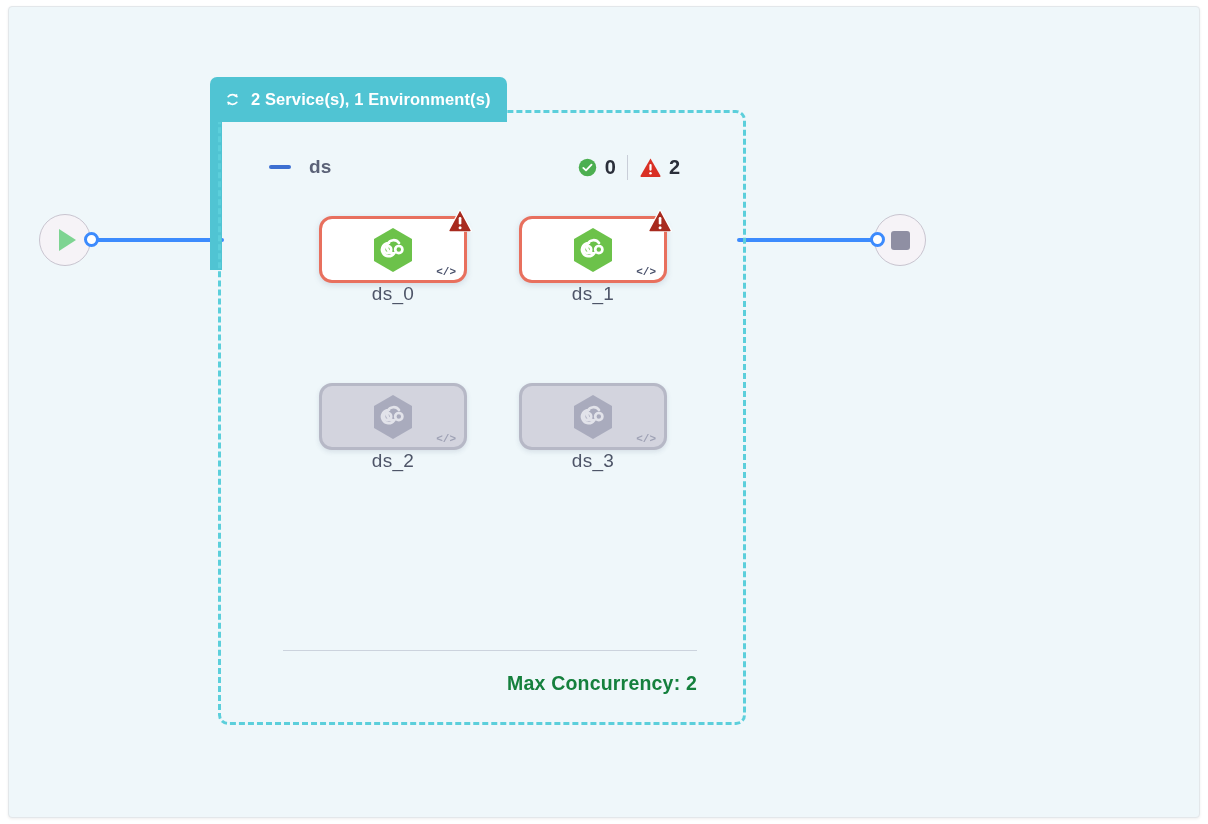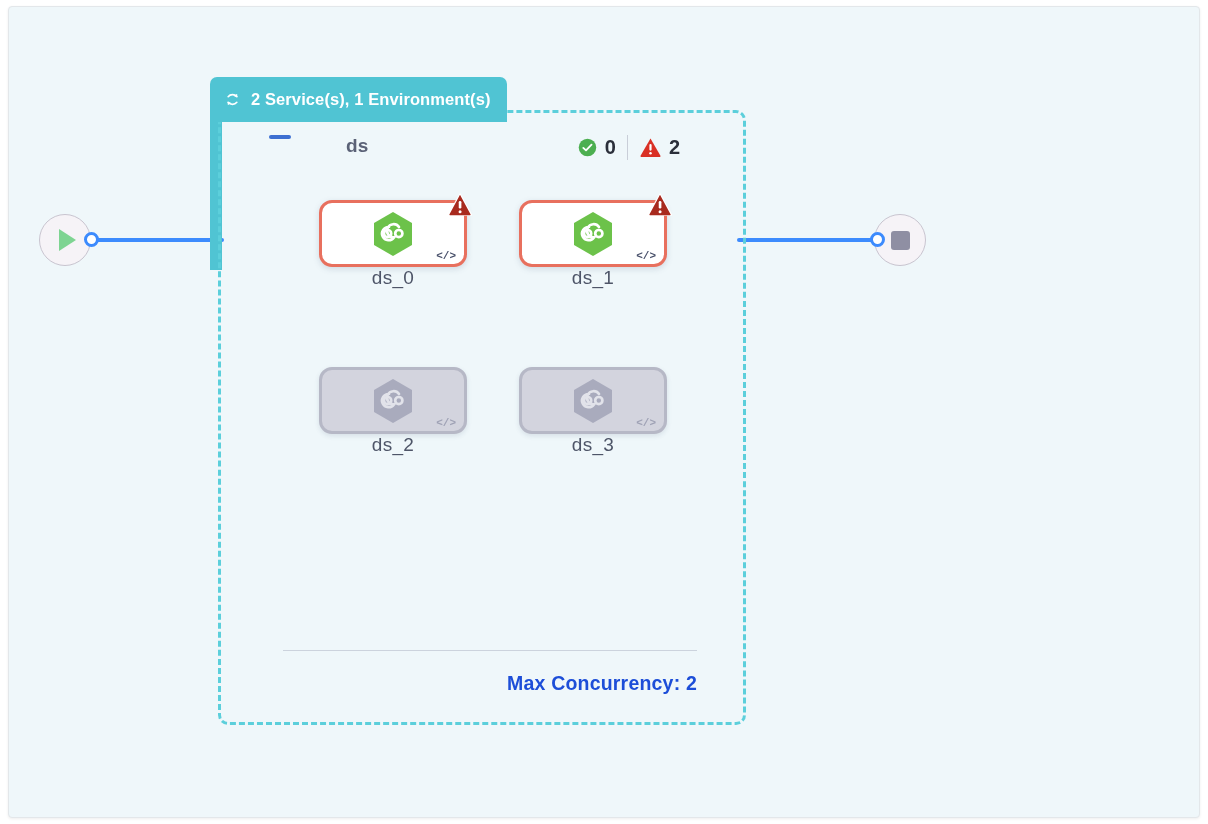--- a/index.html
+++ b/index.html
@@ -125,24 +125,23 @@
     left: 212px;
     top: 106px;
     width: 522px;
     height: 609px;
     padding: 22px 28px 0 48px;
   }
 
   
   .svc-header {
     display: flex;
-    align-items: flex-start;
+    align-items: center;
     height: 32px;
-    margin-top: 0;
-    gap: 37px;
+    margin-top: 16px;
   }
   .collapse-btn {
     width: 26px;
     display: flex;
     align-items: center;
     margin-right: 14px;
   }
   .minus-bar {
     width: 22px;
     height: 4px;
@@ -243,21 +242,21 @@
   }
   .footer-rule {
     height: 1px;
     background: #ccd3dd;
     margin-bottom: 21px;
   }
   .footer-text {
     text-align: right;
     font-size: 19.5px;
     font-weight: 700;
-    color: #1d4ed8;
+    color: #15803d;
     letter-spacing: 0.2px;
   }
 </style>
 </head>
 <body>
 
 <div class="canvas">
 
   <div class="edge edge-left"></div>
   <div class="edge edge-right"></div>

